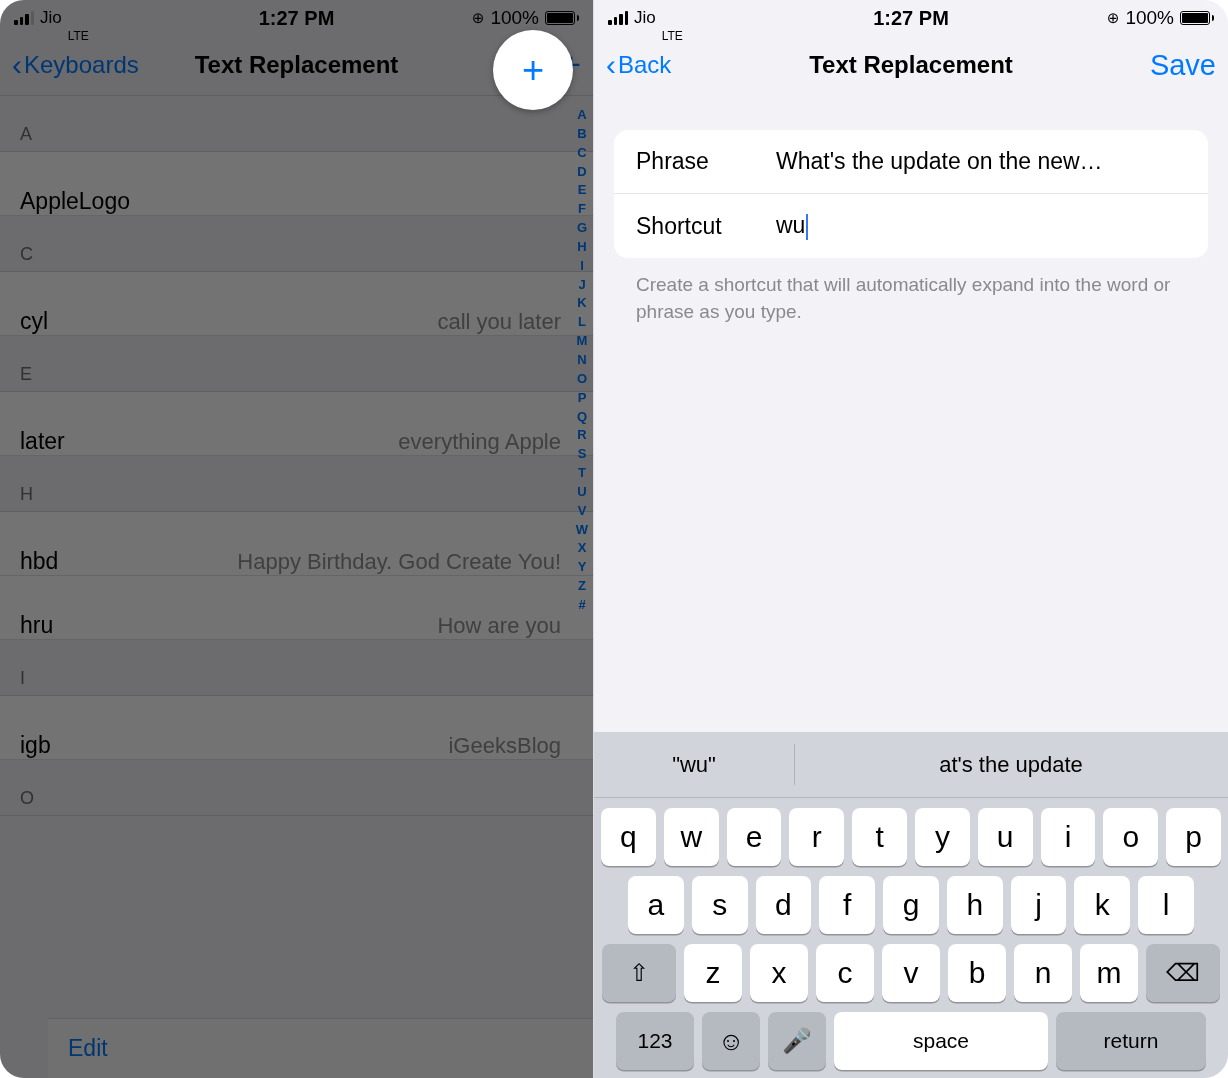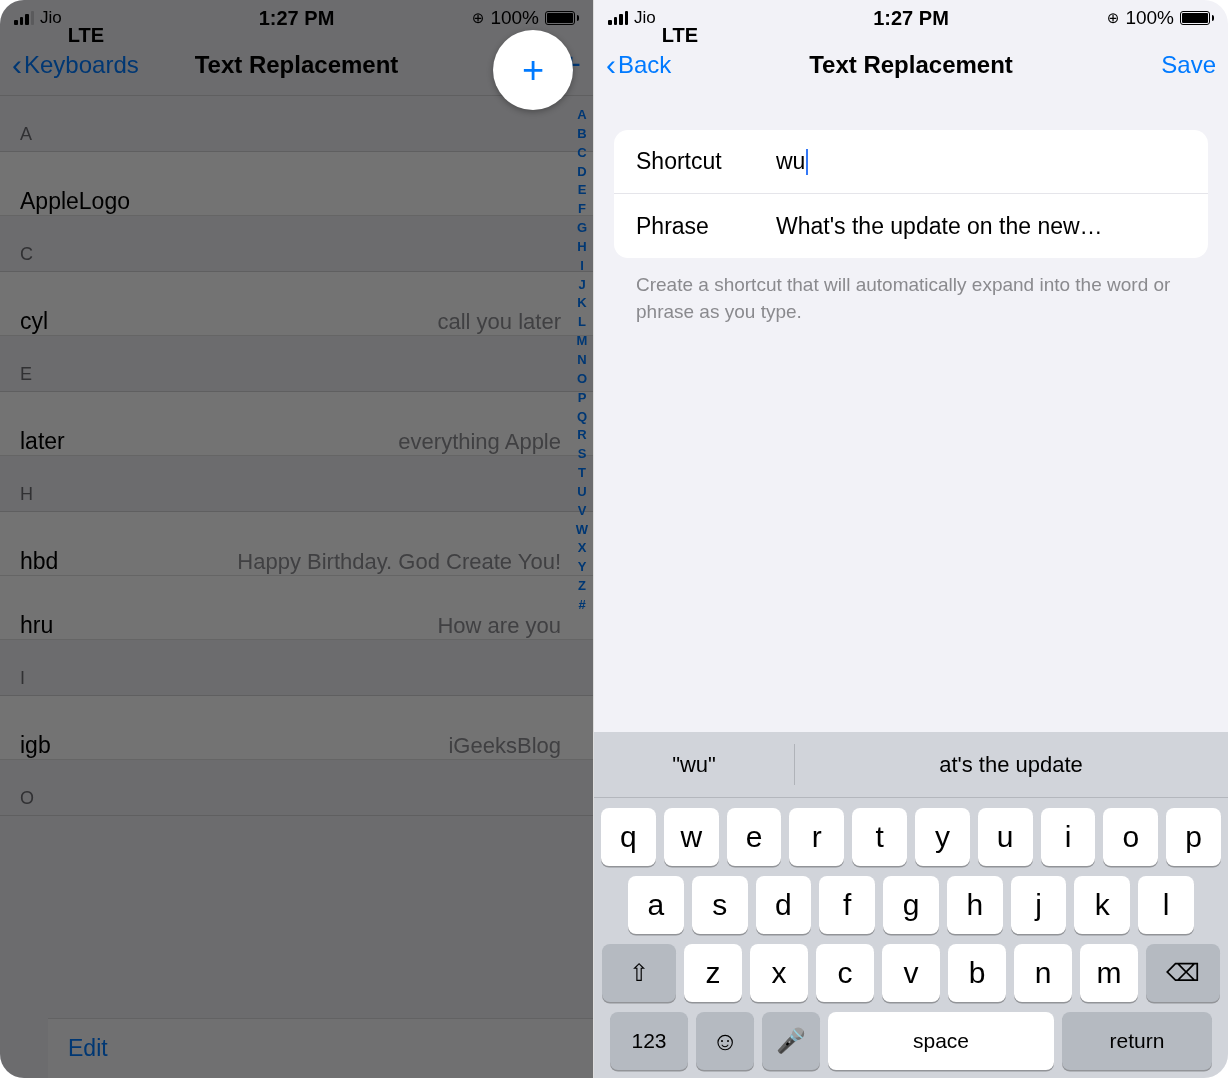--- a/index.html
+++ b/index.html
@@ -33,37 +33,37 @@
     padding:2px 14px 0; font-size:19px; font-weight:500; color:#000; z-index:5;
   }
   .status-left, .status-right { display:flex; align-items:center; gap:6px; }
   .status-center { position:absolute; left:0; right:0; text-align:center; font-weight:600; font-size:20px; }
   .signal-bars { display:flex; align-items:flex-end; gap:2px; height:14px; }
   .signal-bars span { width:3.5px; background:#000; border-radius:1px; }
   .signal-bars span:nth-child(1){height:5px;} .signal-bars span:nth-child(2){height:8px;}
   .signal-bars span:nth-child(3){height:11px;} .signal-bars span:nth-child(4){height:14px; background:#c7c7cc;}
   .signal-bars.full span:nth-child(4){background:#000;}
   .carrier { font-size:17px; font-weight:400; }
-  .net { font-size:20px; font-weight:700;margin-top:35px; }
+  .net { font-size:12px; font-weight:400;margin-top:35px; }
   .lock-icon { font-size:15px; }
   .battery { display:flex; align-items:center; gap:2px; }
   .battery-body { width:30px; height:14px; border:1.5px solid #000; border-radius:3px; position:relative; }
   .battery-fill { position:absolute; inset:1px; background:#000; border-radius:1px; }
   .battery-tip { width:2px; height:6px; background:#000; border-radius:0 2px 2px 0; }
   .pct { font-size:19px; font-weight:500; }
 
   
   .nav-bar {
     position:relative; height:62px; display:flex; align-items:center; padding:0 12px;
     border-bottom:1px solid rgba(0,0,0,0.12); z-index:5;
   }
   .nav-back { display:flex; align-items:center; color:#007aff; font-size:24px; }
   .nav-back .chev { font-size:30px; margin-right:2px; line-height:1; }
   .nav-title { position:absolute; left:0; right:0; text-align:center; font-size:24px; font-weight:600; color:#000; }
-  .nav-right { margin-left:auto; color:#007aff; font-size:24px; }
+  .nav-right { margin-left:auto; color:#007aff; font-size:29px; }
   .nav-plus { color:#007aff; font-size:34px; font-weight:300; margin-left:auto; }
 
   
   .list-wrap { position:relative; height:calc(100% - 96px); overflow:hidden; background:#efeff4; }
   .section-header {
     padding:28px 20px 6px; font-size:18px; color:#6d6d72; font-weight:400; background:#efeff4;
     border-bottom:1px solid rgba(0,0,0,0.12);
   }
   .row {
     display:flex; align-items:flex-end; justify-content:space-between; height:64px; padding:0 32px 0 20px;
@@ -100,21 +100,21 @@
   .krow { display:flex; gap:8px; padding:10px 7px 0; justify-content:center; }
   .krow.r2 { padding-left:34px; padding-right:34px; }
   .key { flex:1; height:58px; background:#fff; border-radius:8px; box-shadow:0 1.5px 0 rgba(0,0,0,0.3);
     display:flex; align-items:center; justify-content:center; font-size:30px; color:#000;
     max-width:58px; }
   .key.fn { background:#b5bac1; max-width:74px; flex:0 0 74px; }
   .key.fn.small { max-width:58px; flex:0 0 58px; }
   .key.space { max-width:none; flex:1; font-size:21px; }
   .key.return { max-width:none; flex:0 0 150px; font-size:21px; background:#b5bac1; }
   .key.num { font-size:21px; }
-  .krow.bottom { padding:10px 16px 8px; gap:8px; }
+  .krow.bottom { padding:10px 22px 8px; gap:8px; }
   .shift-icon, .del-icon { font-size:24px; }
   .emoji { font-size:26px; }
   .mic { font-size:24px; }
 </style>
 </head>
 <body>
 
 <div class="screen left">
 
   <div class="status-bar">
@@ -263,26 +263,26 @@
     </div>
     <div class="nav-title">Text Replacement</div>
     <div class="nav-right">
       <span>Save</span>
     </div>
   </div>
 
   <div class="form-wrap">
     <div class="form-card">
       <div class="form-row">
+        <span class="lab">Phrase</span>
+        <span class="inp">What's the update on the new…</span>
+      </div>
+      <div class="form-row">
         <span class="lab">Shortcut</span>
         <span class="inp"><span>wu</span><span class="caret"></span></span>
-      </div>
-      <div class="form-row">
-        <span class="lab">Phrase</span>
-        <span class="inp">What's the update on the new…</span>
       </div>
     </div>
     <div class="form-hint">Create a shortcut that will automatically expand into the word or phrase as you type.</div>
   </div>
 
   <div class="kbd">
     <div class="sugg-bar">
       <div class="sugg narrow">"wu"</div>
       <div class="sugg">at's the update</div>
     </div>

